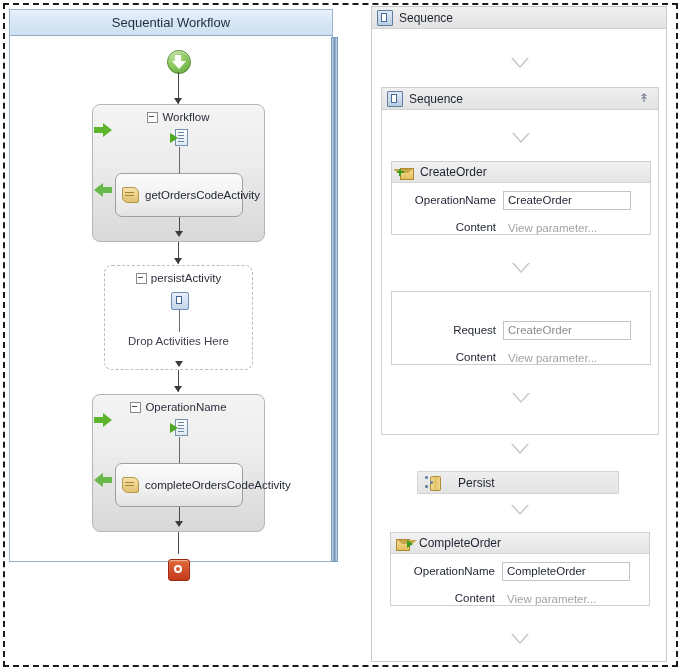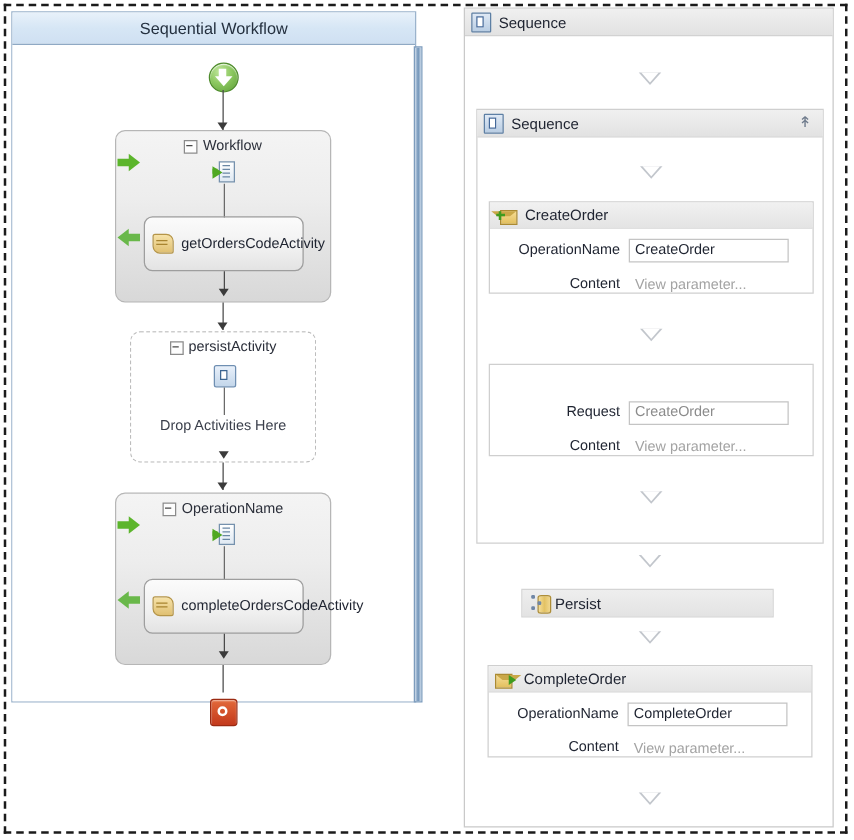--- a/index.html
+++ b/index.html
@@ -302,21 +302,21 @@
     border-top:4px solid transparent;border-bottom:4px solid transparent;
     border-left:6px solid #2f6fb5;
   }
   .env.send.green .oarrow{border-left-color:#3f9b1f;}
 
   
   .persist-bar{
     position:absolute;height:23px;
     background:linear-gradient(to bottom,#eeeeee,#e3e3e3);
     border:1px solid #d4d4d4;box-sizing:border-box;
-    display:flex;align-items:center;gap:2px;padding-left:7px;
+    display:flex;align-items:center;gap:16px;padding-left:7px;
     font-size:12px;color:#1e2330;
   }
   .persist-icon{
     position:relative;width:17px;height:15px;flex:0 0 17px;
   }
   .persist-icon .cyl{
     position:absolute;right:1px;top:1px;width:9px;height:13px;
     background:linear-gradient(to right,#f5de99,#e3c264,#f0d78e);
     border:1px solid #ae8e38;border-radius:3px/2px;
   }

